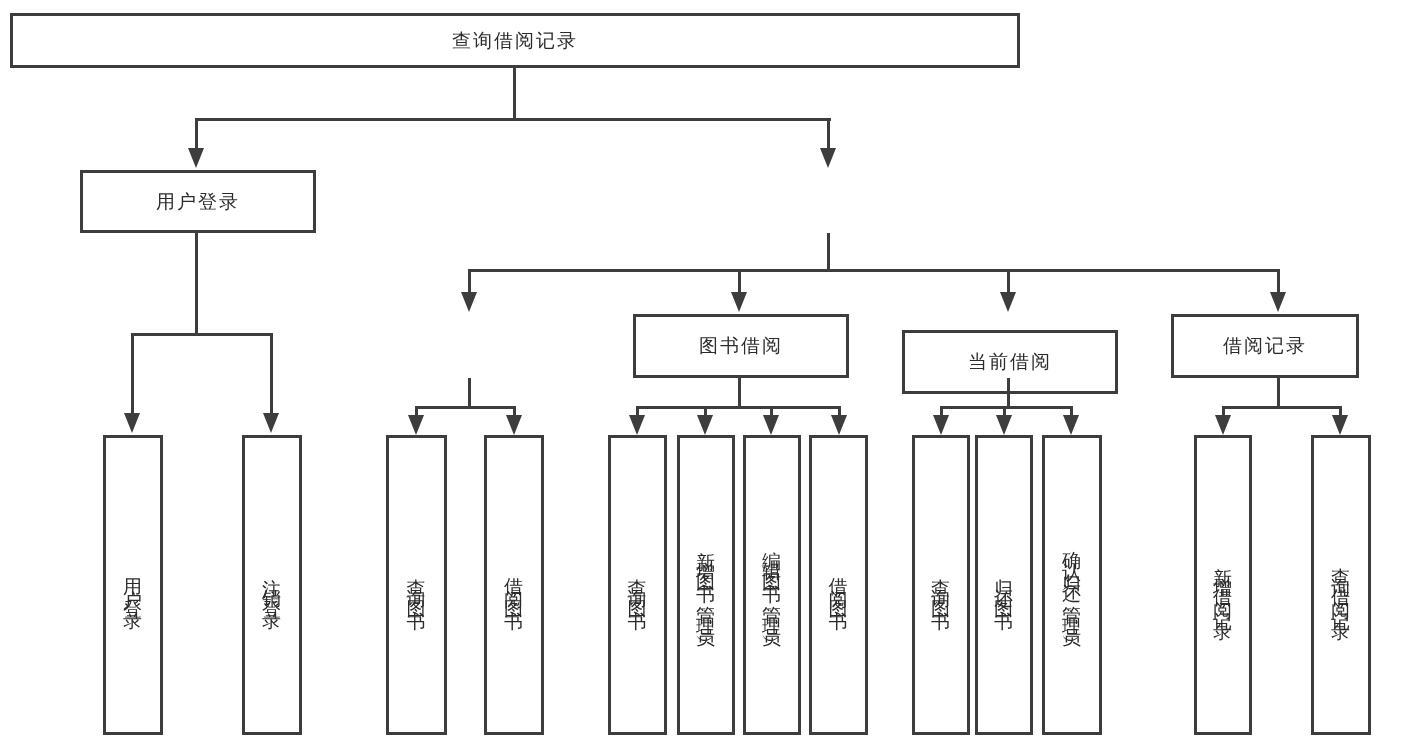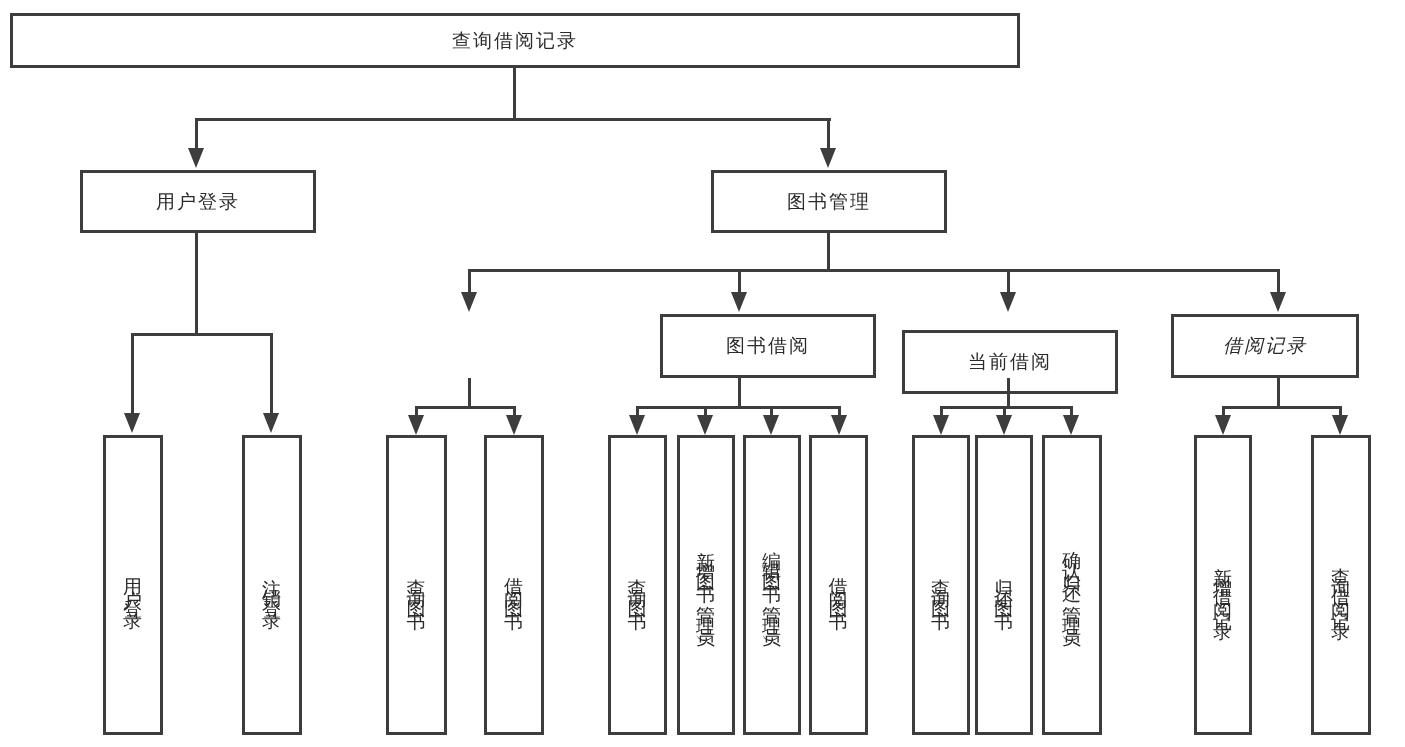--- a/index.html
+++ b/index.html
@@ -41,49 +41,46 @@
   <div class="vline" style="left:513px;top:68px;height:52px;"></div>
   <div class="hline" style="left:195px;top:118px;width:636px;"></div>
   <div class="vline" style="left:195px;top:118px;height:32px;"></div>
   <div class="arrowhead" style="left:188px;top:148px;"></div>
   <div class="vline" style="left:827px;top:118px;height:32px;"></div>
   <div class="arrowhead" style="left:820px;top:148px;"></div>
 
   <div class="box" style="left:80px;top:170px;width:236px;height:63px;">
     <span>用户登录</span>
   </div>
-  <div class="box" style="left:711px;top:170px;width:236px;height:63px;">
-    <span>图书管理</span>
-  </div>
 
   <div class="vline" style="left:195px;top:233px;height:102px;"></div>
   <div class="hline" style="left:131px;top:333px;width:141px;"></div>
   <div class="vline" style="left:131px;top:333px;height:82px;"></div>
   <div class="arrowhead" style="left:124px;top:413px;"></div>
   <div class="vline" style="left:270px;top:333px;height:82px;"></div>
   <div class="arrowhead" style="left:263px;top:413px;"></div>
 
   <div class="vline" style="left:827px;top:233px;height:38px;"></div>
   <div class="hline" style="left:468px;top:269px;width:812px;"></div>
   <div class="vline" style="left:468px;top:269px;height:24px;"></div>
   <div class="arrowhead" style="left:461px;top:292px;"></div>
   <div class="vline" style="left:738px;top:269px;height:24px;"></div>
   <div class="arrowhead" style="left:731px;top:292px;"></div>
   <div class="vline" style="left:1007px;top:269px;height:24px;"></div>
   <div class="arrowhead" style="left:1000px;top:292px;"></div>
   <div class="vline" style="left:1277px;top:269px;height:24px;"></div>
   <div class="arrowhead" style="left:1270px;top:292px;"></div>
 
-  <div class="box" style="left:633px;top:314px;width:216px;height:64px;margin-left:27px;">
+  <div class="box" style="left:633px;top:314px;width:216px;height:64px;">
     <span>图书借阅</span>
   </div>
   <div class="box" style="left:902px;top:330px;width:216px;height:64px;">
     <span>当前借阅</span>
   </div>
-  <div class="box" style="left:1171px;top:314px;width:188px;height:64px;font-style:italic;">
+  <div class="box" style="left:1171px;top:314px;width:188px;height:64px;">
     <span>借阅记录</span>
   </div>
 
   <div class="vline" style="left:468px;top:378px;height:30px;"></div>
   <div class="hline" style="left:415px;top:406px;width:101px;"></div>
   <div class="vline" style="left:415px;top:406px;height:12px;"></div>
   <div class="arrowhead" style="left:408px;top:415px;"></div>
   <div class="vline" style="left:513px;top:406px;height:12px;"></div>
   <div class="arrowhead" style="left:506px;top:415px;"></div>
 

